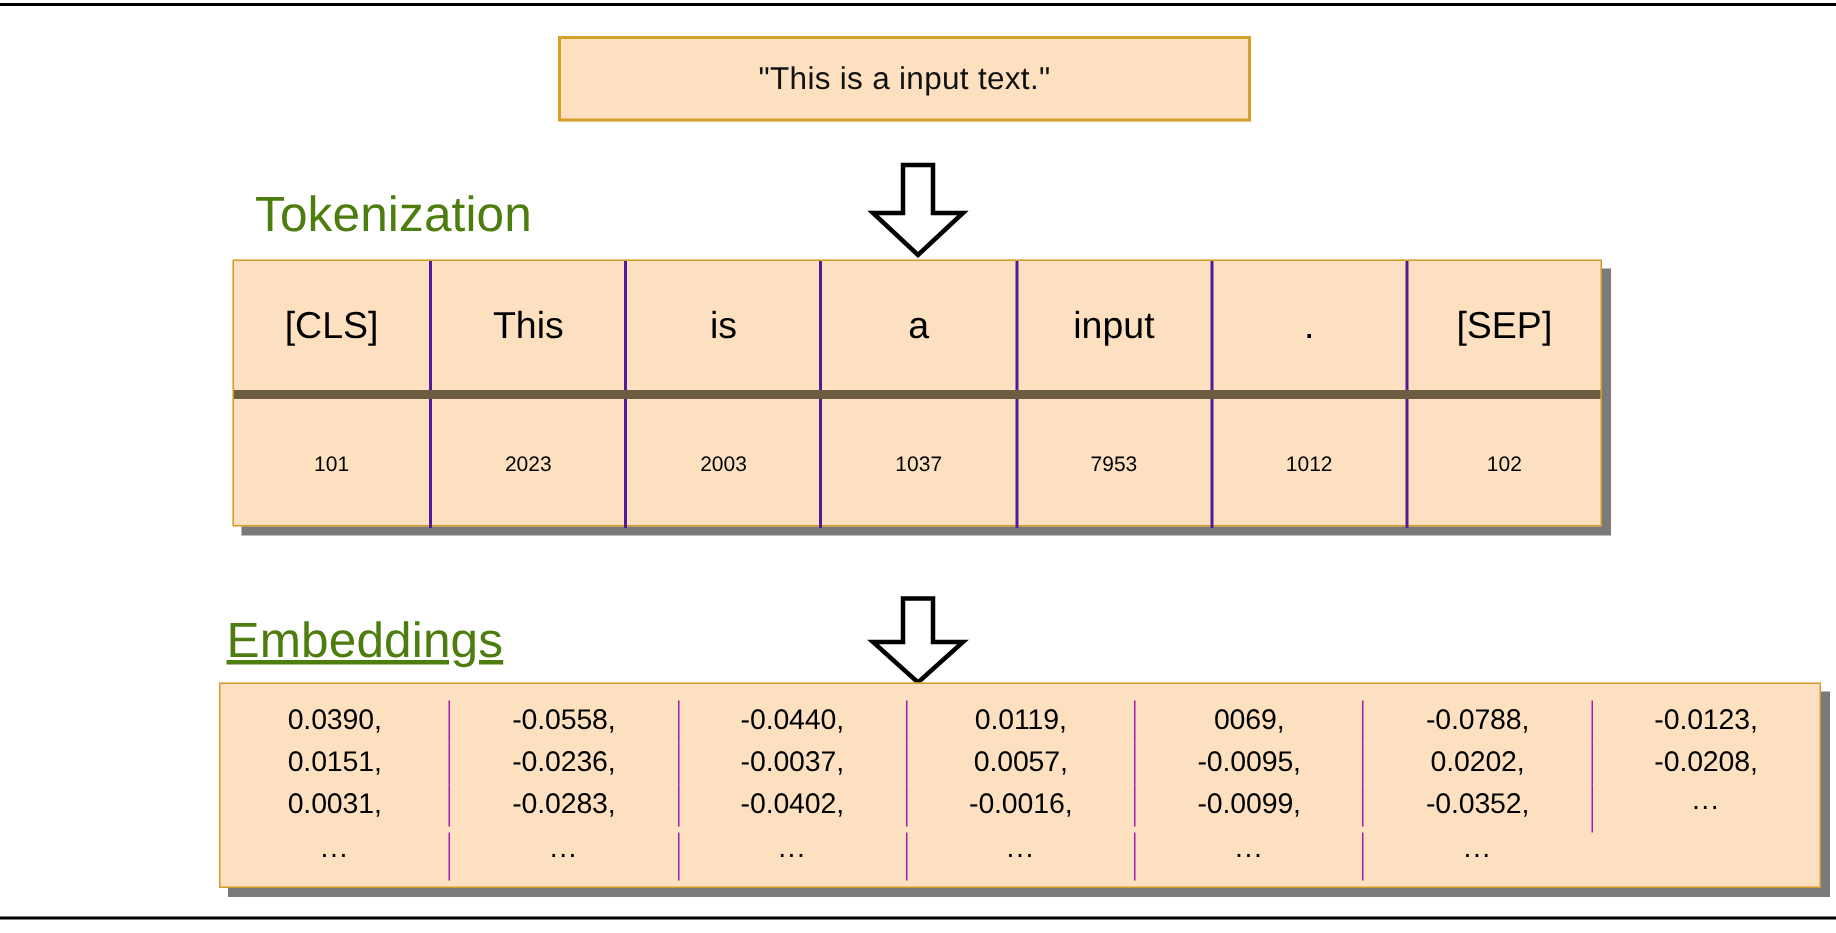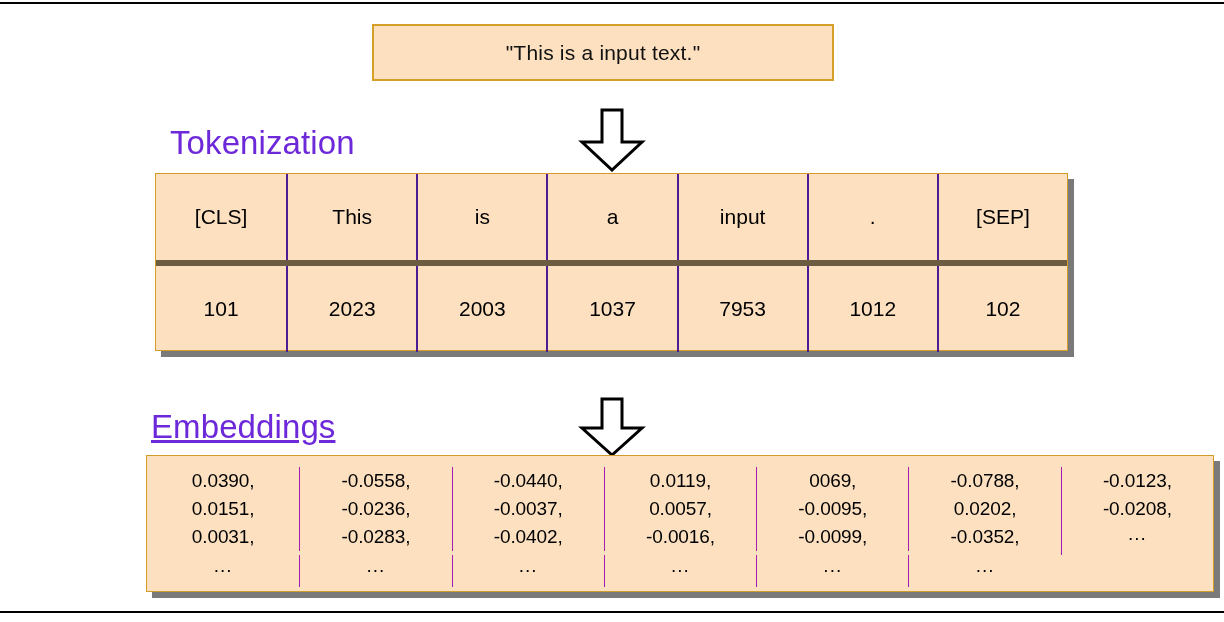--- a/index.html
+++ b/index.html
@@ -57,21 +57,21 @@
     font-size: 21px;
     letter-spacing: 0.2px;
     color: #111111;
   }
 
   
   .heading {
     position: absolute;
     font-size: 33px;
     letter-spacing: 0.1px;
-    color: #6d28d9;
+    color: #4d7c0f;
     white-space: nowrap;
   }
   .heading.tokenization { left: 170px; top: 124px; }
   .heading.embeddings   { left: 151px; top: 408px; text-decoration: underline; }
 
   
   .arrow {
     position: absolute;
   }
   .arrow.first  { left: 578px; top: 108px; }
@@ -94,25 +94,25 @@
     display: flex;
     align-items: center;
     justify-content: center;
     border-left: 2px solid #4c1d95;
     box-sizing: border-box;
   }
   .token-grid .cell:first-child { border-left: none; }
 
   .row-tokens .cell {
     height: 86px;
-    font-size: 21px;
+    font-size: 25px;
   }
   .row-ids .cell {
     height: 86px;
-    font-size: 21px;
+    font-size: 14px;
   }
   .row-divider {
     height: 6px;
     background: #6b5c42;
     width: 100%;
   }
 
   
   .embed-card {
     left: 146px;

